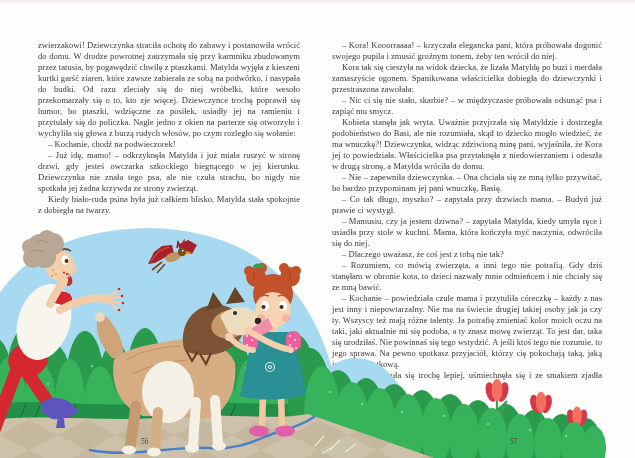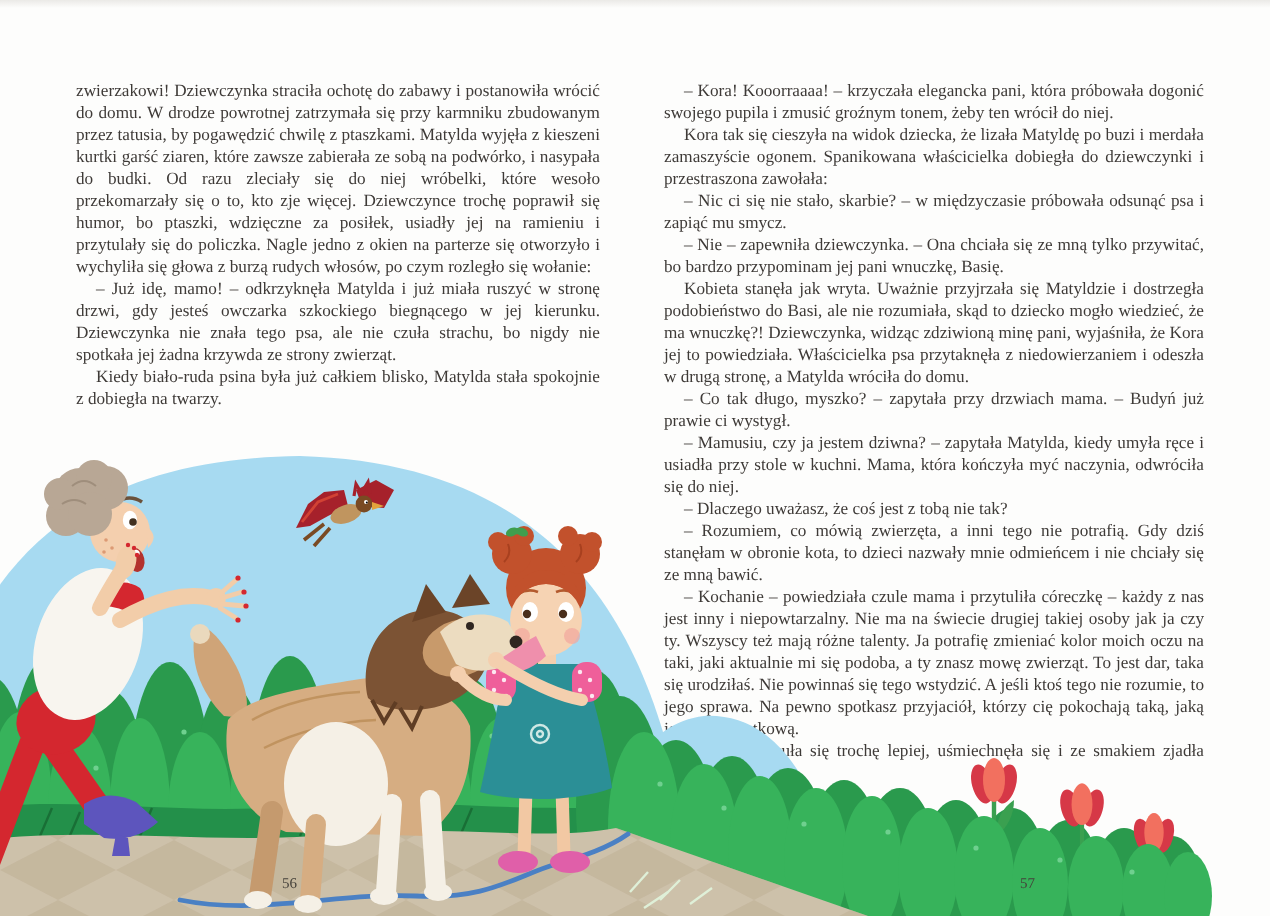--- a/index.html
+++ b/index.html
@@ -18,30 +18,31 @@
   svg.illu{position:absolute;left:0;top:212px;width:635px;height:246px;display:block;}
 </style>
 </head>
 <body>
 
 <div class="spread">
   <div class="photo-edge"></div>
 
   <div class="textblock left">
     <p class="p">zwierzakowi! Dziewczynka straciła ochotę do zabawy i postanowiła wrócić do domu. W drodze powrotnej zatrzymała się przy karmniku zbudowanym przez tatusia, by pogawędzić chwilę z ptaszkami. Matylda wyjęła z kieszeni kurtki garść ziaren, które zawsze zabierała ze sobą na podwórko, i nasypała do budki. Od razu zleciały się do niej wróbelki, które wesoło przekomarzały się o to, kto zje więcej. Dziewczynce trochę poprawił się humor, bo ptaszki, wdzięczne za posiłek, usiadły jej na ramieniu i przytulały się do policzka. Nagle jedno z okien na parterze się otworzyło i wychyliła się głowa z burzą rudych włosów, po czym rozległo się wołanie:</p>
+    <p class="p ind">– Kochanie, chodź na podwieczorek!</p>
     <p class="p ind">– Już idę, mamo! – odkrzyknęła Matylda i już miała ruszyć w stronę drzwi, gdy jesteś owczarka szkockiego biegnącego w jej kierunku. Dziewczynka nie znała tego psa, ale nie czuła strachu, bo nigdy nie spotkała jej żadna krzywda ze strony zwierząt.</p>
     <p class="p ind">Kiedy biało-ruda psina była już całkiem blisko, Matylda stała spokojnie z dobiegła na twarzy.</p>
   </div>
 
   <div class="textblock right">
     <p class="p ind">– Kora! Kooorraaaa! – krzyczała elegancka pani, która próbowała dogonić swojego pupila i zmusić groźnym tonem, żeby ten wrócił do niej.</p>
     <p class="p ind">Kora tak się cieszyła na widok dziecka, że lizała Matyldę po buzi i merdała zamaszyście ogonem. Spanikowana właścicielka dobiegła do dziewczynki i przestraszona zawołała:</p>
     <p class="p ind">– Nic ci się nie stało, skarbie? – w międzyczasie próbowała odsunąć psa i zapiąć mu smycz.</p>
+    <p class="p ind">Kobieta stanęła jak wryta. Uważnie przyjrzała się Matyldzie i dostrzegła podobieństwo do Basi, ale nie rozumiała, skąd to dziecko mogło wiedzieć, że ma wnuczkę?! Dziewczynka, widząc zdziwioną minę pani, wyjaśniła, że Kora jej to powiedziała. Właścicielka psa przytaknęła z niedowierzaniem i odeszła w drugą stronę, a Matylda wróciła do domu.</p>
     <p class="p ind">– Nie – zapewniła dziewczynka. – Ona chciała się ze mną tylko przywitać, bo bardzo przypominam jej pani wnuczkę, Basię.</p>
-    <p class="p ind">Kobieta stanęła jak wryta. Uważnie przyjrzała się Matyldzie i dostrzegła podobieństwo do Basi, ale nie rozumiała, skąd to dziecko mogło wiedzieć, że ma wnuczkę?! Dziewczynka, widząc zdziwioną minę pani, wyjaśniła, że Kora jej to powiedziała. Właścicielka psa przytaknęła z niedowierzaniem i odeszła w drugą stronę, a Matylda wróciła do domu.</p>
     <p class="p ind">– Co tak długo, myszko? – zapytała przy drzwiach mama. – Budyń już prawie ci wystygł.</p>
     <p class="p ind">– Mamusiu, czy ja jestem dziwna? – zapytała Matylda, kiedy umyła ręce i usiadła przy stole w kuchni. Mama, która kończyła myć naczynia, odwróciła się do niej.</p>
     <p class="p ind">– Dlaczego uważasz, że coś jest z tobą nie tak?</p>
     <p class="p ind">– Rozumiem, co mówią zwierzęta, a inni tego nie potrafią. Gdy dziś stanęłam w obronie kota, to dzieci nazwały mnie odmieńcem i nie chciały się ze mną bawić.</p>
     <p class="p ind">– Kochanie – powiedziała czule mama i przytuliła córeczkę – każdy z nas jest inny i niepowtarzalny. Nie ma na świecie drugiej takiej osoby jak ja czy ty. Wszyscy też mają różne talenty. Ja potrafię zmieniać kolor moich oczu na taki, jaki aktualnie mi się podoba, a ty znasz mowę zwierząt. To jest dar, taka się urodziłaś. Nie powinnaś się tego wstydzić. A jeśli ktoś tego nie rozumie, to jego sprawa. Na pewno spotkasz przyjaciół, którzy cię pokochają taką, jaką jesteś – wyjątkową.</p>
     <p class="p ind">Matylda poczuła się trochę lepiej, uśmiechnęła się i ze smakiem zjadła budyń.</p>
   </div>
 
   <svg class="illu" viewBox="0 212 635 246" xmlns="http://www.w3.org/2000/svg">
     <defs>

